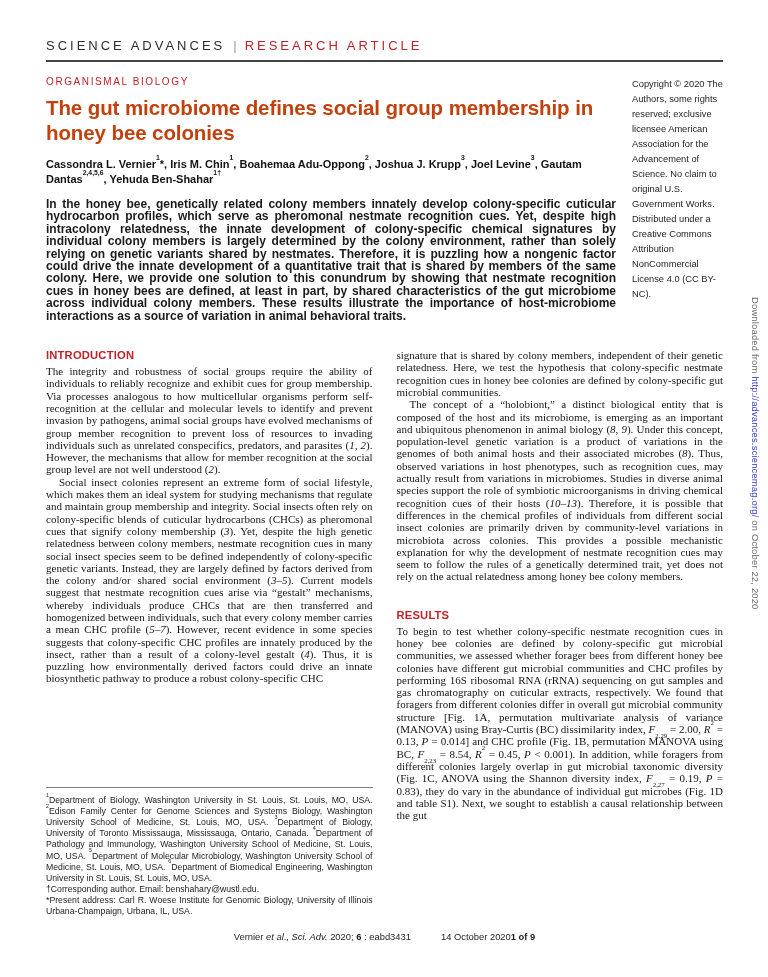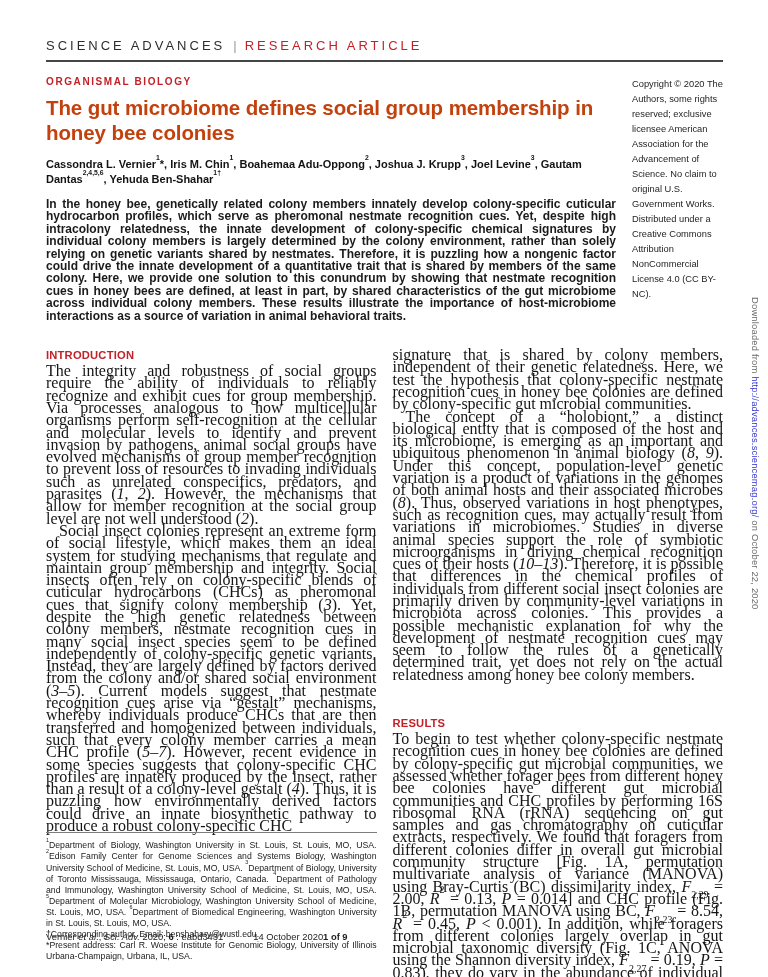--- a/index.html
+++ b/index.html
@@ -32,21 +32,21 @@
   .head-rule {
     margin-top: 7px;
     height: 2px;
     background: #454545;
   }
   
   .head-row { display: flex; gap: 16px; margin-top: 14px; }
   .head-main { width: 570px; flex: none; }
   .eyebrow {
     color: #c32128;
-    font-weight: bold;
+    font-weight: normal;
     font-size: 10px;
     letter-spacing: 1.6px;
   }
   .title {
     margin: 9px 0 0 0;
     font-size: 20.5px;
     line-height: 24.5px;
     font-weight: bold;
     color: #c2410c;
     letter-spacing: -0.1px;
@@ -69,37 +69,37 @@
   .copyright {
     flex: 1;
     font-size: 9.3px;
     line-height: 15px;
     color: #242424;
     padding-top: 1px;
   }
   
   .body-cols {
     display: flex;
-    gap: 16px;
+    gap: 24px;
     margin-top: 27px;
     height: 568px;
   }
   .col { flex: 1; min-width: 0; display: flex; flex-direction: column; }
   .sec-heading {
     margin: 0 0 4px 0;
     font-size: 11.2px;
     font-weight: bold;
     color: #c32128;
     letter-spacing: 0.2px;
   }
-  .sec-heading.results { margin-top: 36px; }
+  .sec-heading.results { margin-top: 26px; }
   .body-p {
     margin: 0;
     font-family: "Liberation Serif", serif;
-    font-size: 16px;
+    font-size: 11px;
     line-height: 12.3px;
     text-align: justify;
     color: #151515;
   }
   .body-p.indent { text-indent: 13px; }
   sup { font-size: 0.62em; line-height: 0; position: relative; top: -0.45em; }
   sub { font-size: 0.62em; line-height: 0; position: relative; top: 0.25em; }
   
   .footnotes {
     margin-top: auto;
@@ -113,21 +113,21 @@
     text-align: justify;
     color: #222;
   }
   
   .page-footer {
     position: absolute;
     top: 931px;
     left: 46px;
     right: 45px;
     display: flex;
-    justify-content: flex-start;
+    justify-content: center;
     font-size: 9.4px;
     color: #1d1d1d;
   }
   .page-footer .date { margin-left: 30px; }
   .page-num { font-weight: bold; }
   
   .watermark {
     position: absolute;
     top: 297px;
     right: 7px;

